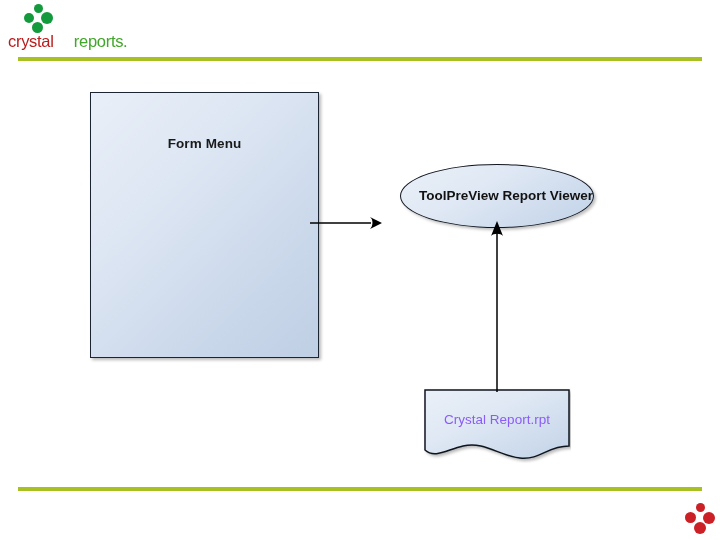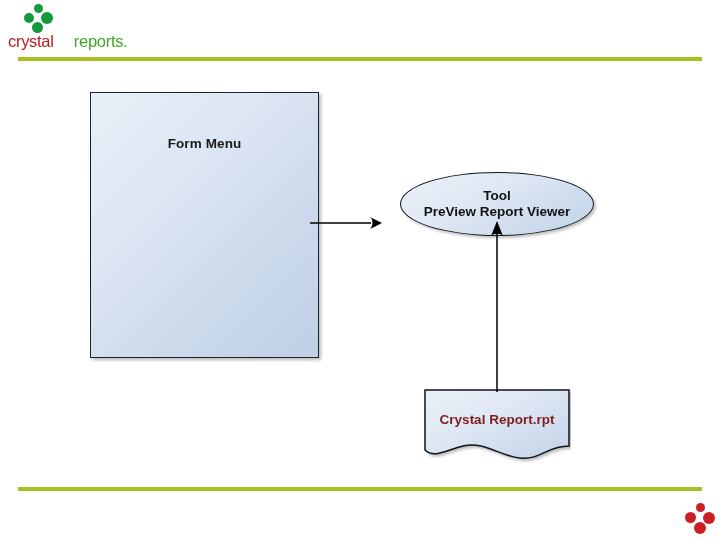--- a/index.html
+++ b/index.html
@@ -113,31 +113,30 @@
     font-weight: bold;
     letter-spacing: 0.1px;
   }
   #label-form-menu      { top: 43px; }
   #label-preview-report { top: 34px; }
 
   
   #ellipse-tool {
     position: absolute;
     left: 400px;
-    top: 172px;
+    top: 164px;
     width: 192px;
     height: 62px;
     border: 1.6px solid #10161f;
     border-radius: 50%;
     background: linear-gradient(150deg, #eaf0f8 0%, #dfe8f4 40%, #cbd9ec 80%, #c2d2e6 100%);
     box-shadow: 2px 2px 3px rgba(0,0,0,0.25);
     display: flex;
-    flex-direction: column;
     align-items: center;
-    justify-content: center;
+    justify-content: flex-end;
     line-height: 1.22;
   }
   .ellipse-line {
     color: #121212;
     font-size: 13.5px;
     font-weight: bold;
     text-align: center;
     white-space: nowrap;
   }
 
@@ -149,23 +148,23 @@
     width: 148px;
     height: 75px;
   }
   #doc-report svg { display: block; }
   #doc-label {
     position: absolute;
     left: 0;
     right: 0;
     top: 24px;
     text-align: center;
-    color: #7f1d1d;
+    color: #8b5cf6;
     font-size: 13.5px;
-    font-weight: bold;
+    font-weight: normal;
     white-space: nowrap;
   }
 
   
   .connector {
     position: absolute;
   }
   #arrow-menu-to-preview {
     left: 310px;
     top: 214px;

